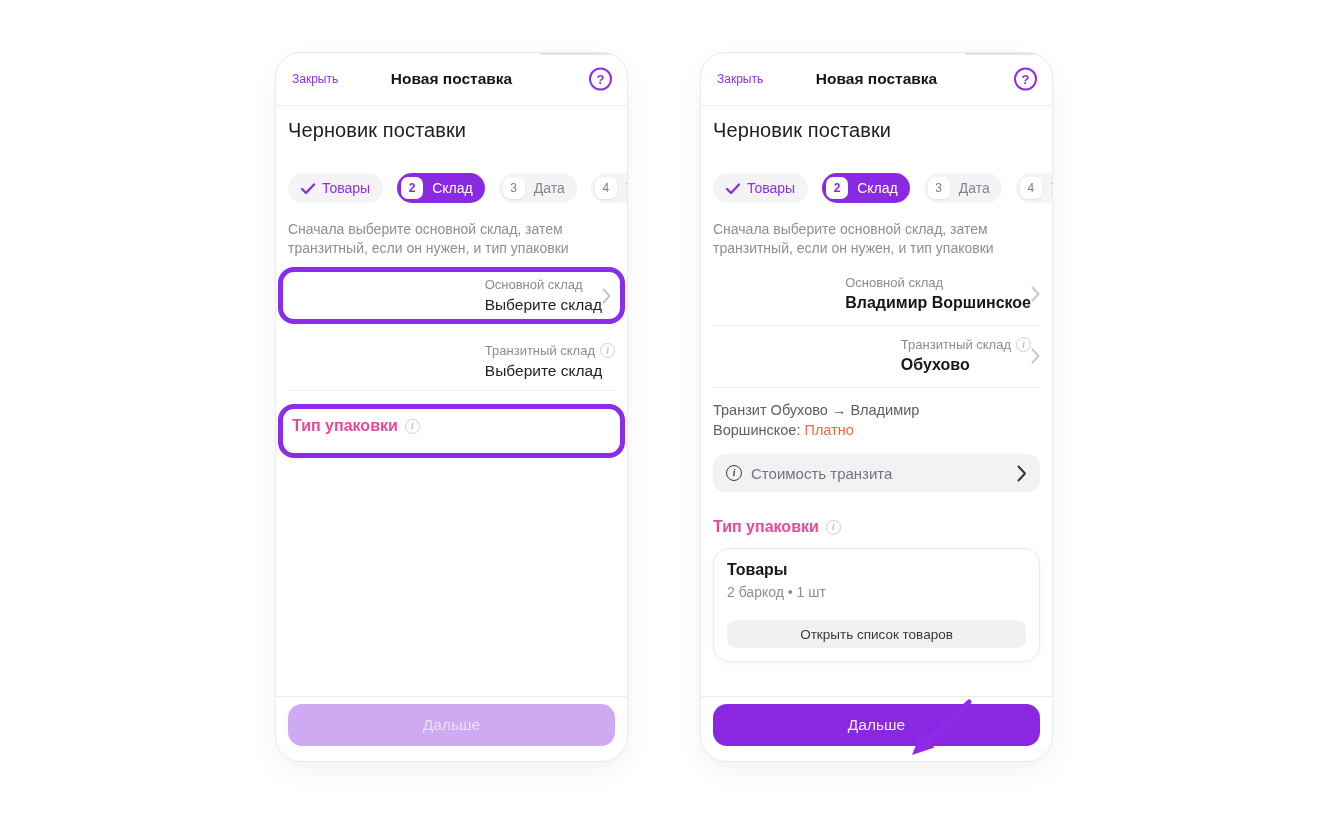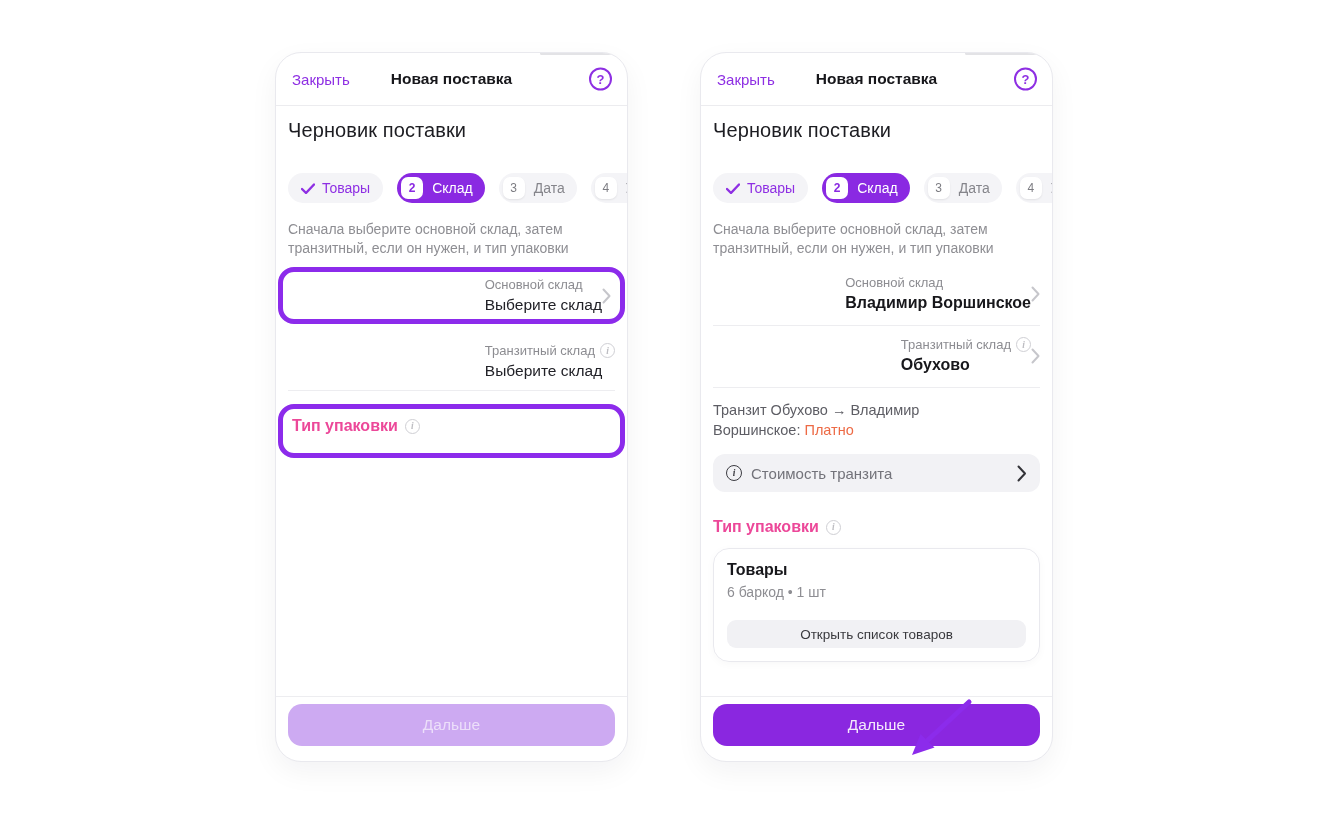--- a/index.html
+++ b/index.html
@@ -13,21 +13,21 @@
     box-shadow:0 10px 28px rgba(20,20,40,.05); display:flex; flex-direction:column;
     overflow:hidden; }
   .phone.left  { left:275px; }
   .phone.right { left:700px; }
   .top-tab { position:absolute; top:-1px; left:264px; width:74px; height:3px;
     background:#d9d9de; border-radius:3px; opacity:.75; }
 
   
   .hdr { position:relative; flex:0 0 53px; border-bottom:1px solid #ececef; }
   .hdr .close { position:absolute; left:16px; top:50%; transform:translateY(-50%);
-    background:none; border:none; color:#8e2fe3; font-size:15px; cursor:pointer;
+    background:none; border:none; color:#8e2fe3; font-size:12px; cursor:pointer;
     font-family:inherit; }
   .hdr .title { position:absolute; left:50%; top:50%; transform:translate(-50%,-50%);
     font-size:15.5px; font-weight:600; color:#17171b; white-space:nowrap; }
   .hdr .help { position:absolute; right:15px; top:50%; transform:translateY(-50%);
     width:23px; height:23px; border-radius:50%; border:2px solid #8e2fe3;
     background:none; color:#8e2fe3; display:flex; align-items:center; justify-content:center;
     cursor:pointer; padding:0; }
   .hdr .help span { font-size:13px; font-weight:700; line-height:1; font-family:inherit; }
 
   
@@ -256,21 +256,21 @@
           </svg>
       </div>
 
       <div class="pack-head spaced">
         <h2>Тип упаковки</h2>
         <span class="info-ic">i</span>
       </div>
 
       <div class="pack-card">
         <div class="pname">Товары</div>
-        <div class="pmeta">6 баркод  •  1 шт</div>
+        <div class="pmeta">2 баркод  •  1 шт</div>
         <button class="open-list">Открыть список товаров</button>
       </div>
 
       <svg class="arrow-annot" width="82" height="66" viewBox="0 0 82 66">
         <line x1="70" y1="8" x2="29" y2="46" stroke="#8c2beb" stroke-width="5" stroke-linecap="round"></line>
         <polygon points="13,61 21.5,40 35.5,53.5" fill="#8c2beb"></polygon>
       </svg>
     </div>
 
     <div class="ftr">

